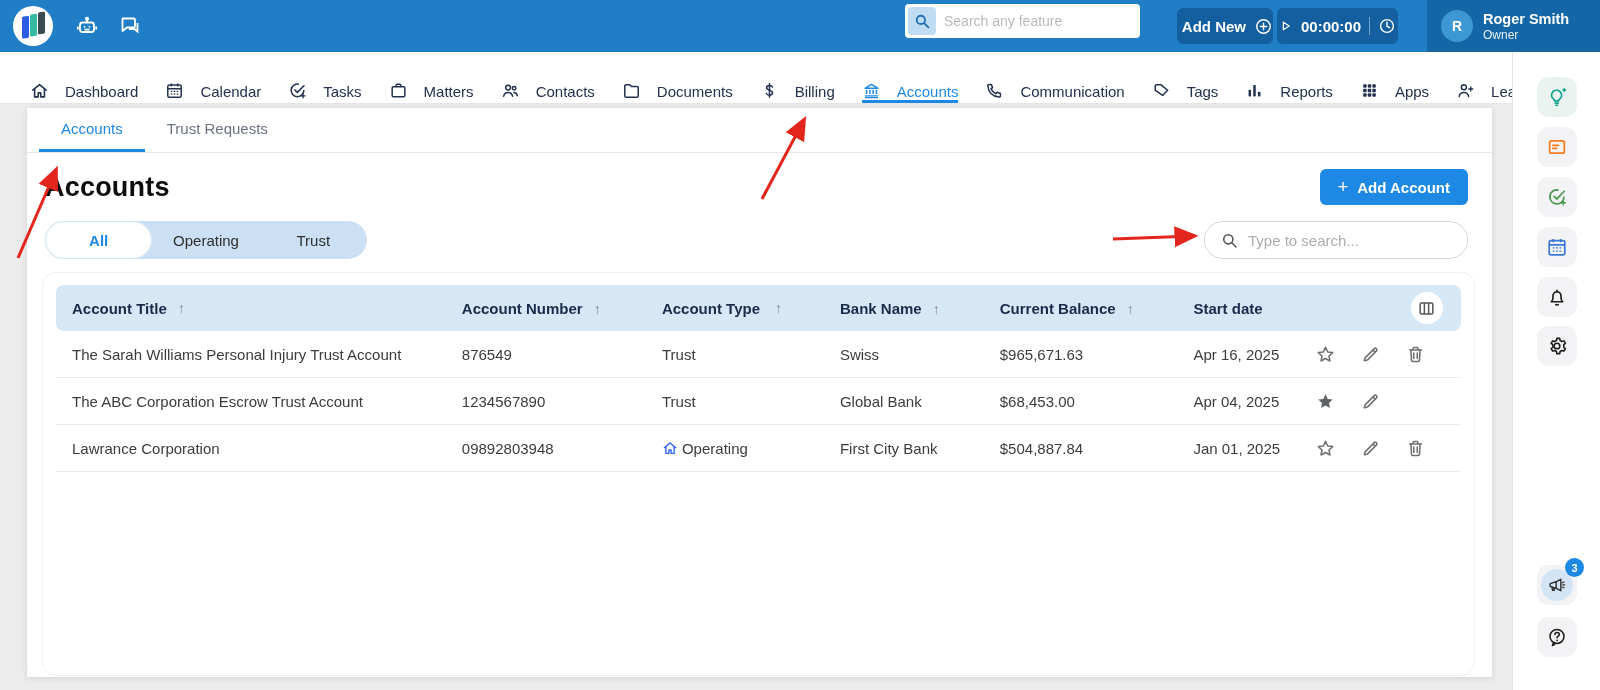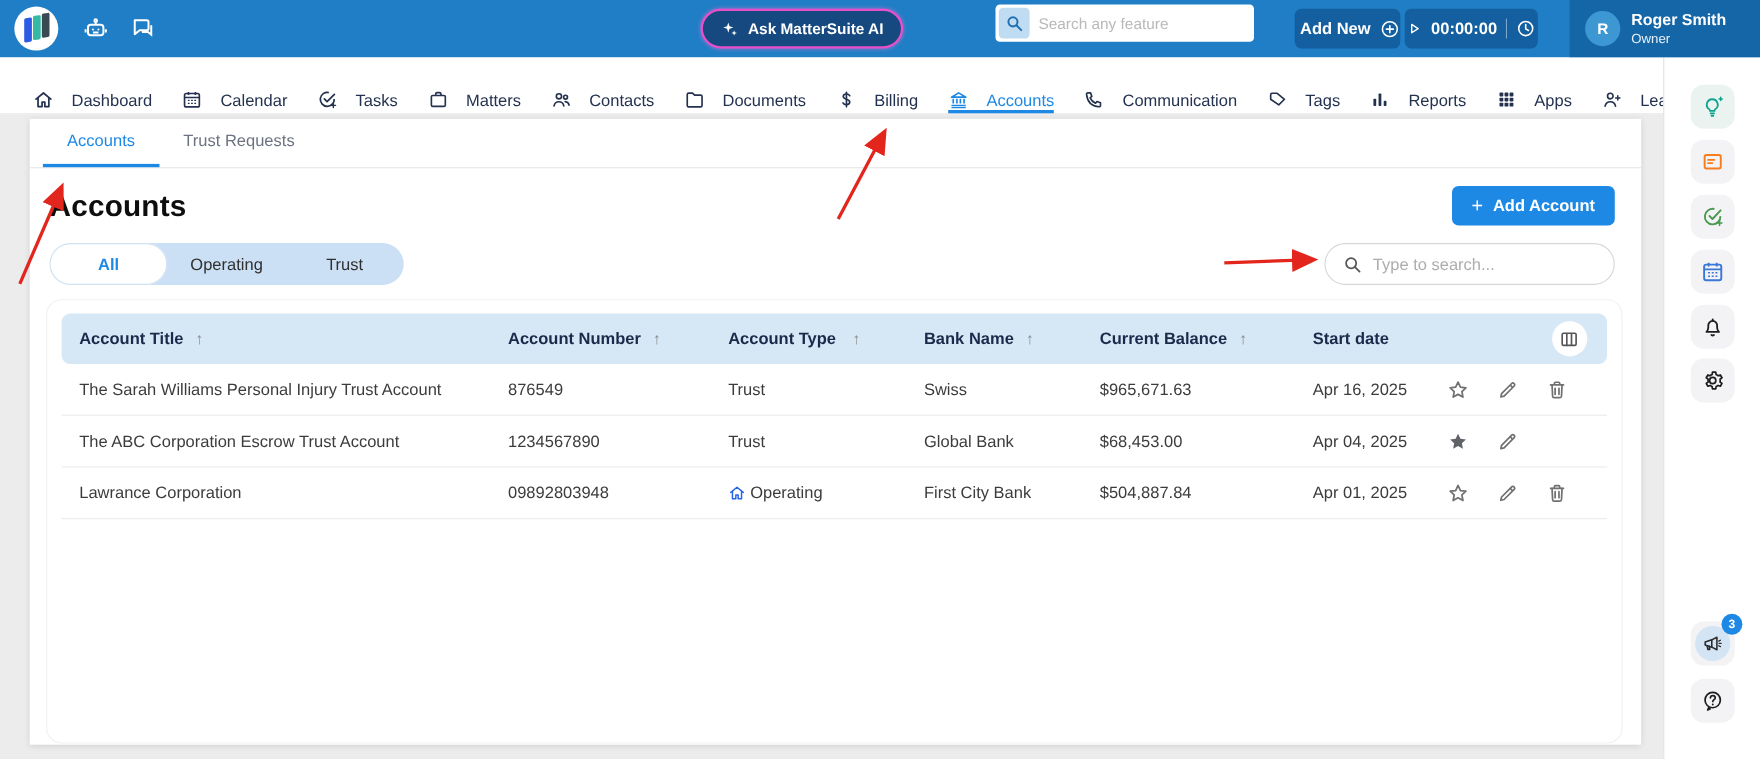--- a/index.html
+++ b/index.html
@@ -98,29 +98,20 @@
         <circle cx="14.5" cy="12.8" r="0.9" fill="currentColor" stroke="none"></circle>
         <path d="M9.5 15.6h5"></path>
       </svg>
   </span>
   <span class="header-ic icon" style="left:118px">
     <svg viewBox="0 0 24 24" fill="none" stroke="currentColor" stroke-width="1.8">
         <path d="M4.5 4.5h11A1.5 1.5 0 0 1 17 6v6a1.5 1.5 0 0 1-1.5 1.5H9L4.5 17z" stroke-linejoin="round"></path>
         <path d="M19.5 9v8.5L16.5 15h-5.5"></path>
       </svg>
   </span>
-  <div id="ai-btn">
-    <span class="icon" style="width:17px;height:17px">
-      <svg viewBox="0 0 24 24" fill="currentColor">
-          <path d="M10 3.5l1.6 4.9L16.5 10l-4.9 1.6L10 16.5 8.4 11.6 3.5 10l4.9-1.6z"></path>
-          <path d="M17.5 13.5l.9 2.6 2.6.9-2.6.9-.9 2.6-.9-2.6-2.6-.9 2.6-.9z"></path>
-        </svg>
-    </span>
-    <span>Ask MatterSuite AI</span>
-  </div>
   <div id="hsearch">
     <span class="sq icon">
       <svg viewBox="0 0 24 24" fill="none" stroke="currentColor" stroke-width="2.4">
           <circle cx="10.5" cy="10.5" r="5.5"></circle>
           <path d="M15 15l5.5 5.5" stroke-linecap="round"></path>
         </svg>
     </span>
     <input placeholder="Search any feature" style="">
   </div>
   <button class="hbtn" id="add-new">
@@ -404,21 +395,21 @@
             <span class="icon home-sm">
               <svg viewBox="0 0 24 24" fill="none" stroke="currentColor" stroke-width="2" stroke-linecap="round" stroke-linejoin="round">
                 <path d="M3.5 11.5 12 4.5l8.5 7"></path>
                 <path d="M5.8 10.2V20h4.6v-5h3.2v5h4.6v-9.8"></path>
               </svg>
             </span>
             <span>Operating</span>
           </div>
           <div class="c-bank">First City Bank</div>
           <div class="c-bal">$504,887.84</div>
-          <div class="c-date">Apr 01, 2025</div>
+          <div class="c-date">Jan 01, 2025</div>
           <div class="c-act">
             <button class="act icon">
               <svg viewBox="0 0 24 24" fill="none" stroke="currentColor" stroke-width="1.8" stroke-linejoin="round">
                 <path d="M12 3.8l2.5 5.3 5.7.7-4.2 3.9 1.1 5.7L12 16.6l-5.1 2.8 1.1-5.7-4.2-3.9 5.7-.7z"></path>
               </svg>
             </button>
             <button class="act icon">
               <svg viewBox="0 0 24 24" fill="none" stroke="currentColor" stroke-width="1.8" stroke-linejoin="round">
                 <path d="M5 19.2l.8-3.4L16.3 5.3a1.7 1.7 0 0 1 2.4 0l.2.2a1.7 1.7 0 0 1 0 2.4L8.4 18.4z"></path>
                 <path d="M14.8 6.9l2.4 2.4"></path>

